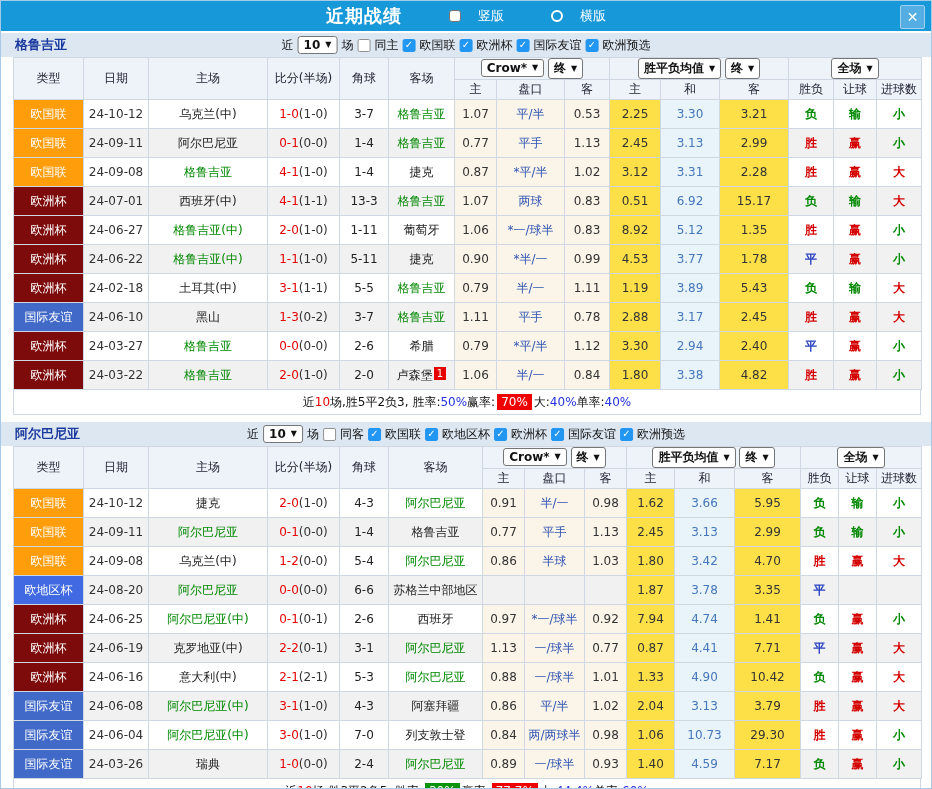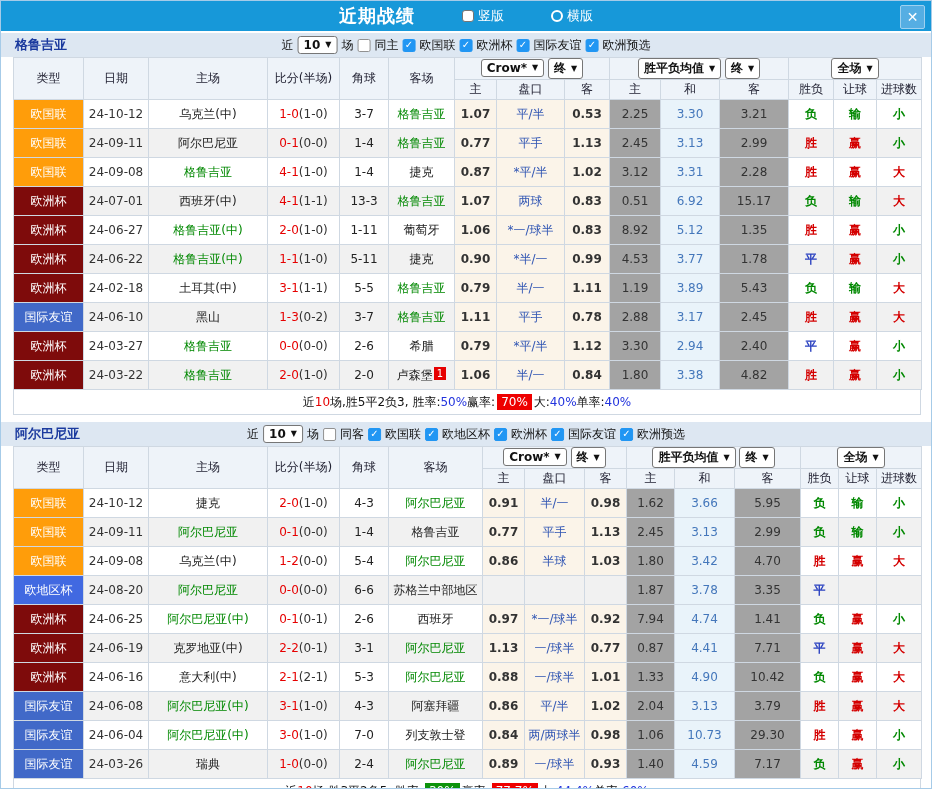--- a/index.html
+++ b/index.html
@@ -1,21 +1,21 @@
 <!DOCTYPE html>
 <html><head>
 <meta charset="utf-8">
 <style>
   html,body{margin:0;padding:0;background:#cfe2f3;font-family:"DejaVu Sans",sans-serif;}
   .window{width:932px;height:789px;background:#fff;border:1px solid #a6cbe8;box-sizing:border-box;overflow:hidden;}
 
   
   .titlebar{height:30px;background:#1798d9;position:relative;display:flex;align-items:center;justify-content:center;gap:7px;}
   .title{color:#fff;font-size:18px;font-weight:bold;letter-spacing:1px;}
-  .ropt{display:inline-flex;align-items:center;gap:4px;color:#fff;font-size:13px;padding-left:40px;}
+  .ropt{display:inline-flex;align-items:center;gap:17px;color:#fff;font-size:13px;padding-left:40px;}
   .radio{width:12px;height:12px;border-radius:50%;box-sizing:border-box;display:inline-block;}
   .radio.sel{background:#fff;}
   .radio.unsel{border:2px solid #fff;}
   .close{position:absolute;right:6px;top:4px;width:23px;height:22px;background:#55aee3;border:1px solid #9ed1f0;border-radius:2px;color:#fff;font-weight:bold;font-size:14px;display:flex;align-items:center;justify-content:center;cursor:pointer;}
 
   
   .sechead{height:26px;background:#dde7f2;border-top:2px solid #fff;display:flex;align-items:center;position:relative;padding:0 14px;box-sizing:border-box;}
   .teamname{color:#1b3a9e;font-weight:bold;font-size:13px;}
   .filters{position:absolute;left:50%;transform:translateX(-50%);display:flex;align-items:center;gap:3px;font-size:12px;color:#111;white-space:nowrap;}
   .flabel{margin:0 1px;}
@@ -30,23 +30,23 @@
   th,td{border:1px solid #cfd8e2;text-align:center;overflow:hidden;white-space:nowrap;padding:0;}
   thead th{background:#eef3f9;font-weight:normal;font-size:12px;color:#223;height:19px;}
   thead tr.ctrl th{height:21px;}
   tbody td{height:28px;font-size:12px;color:#222;}
   tr.alt td.pz{background:#f1f1f1;}
   td.badge{color:#fff;font-size:12px;}
   .team{color:#222;} .team.hl{color:#008800;}
   .ft{color:#e60000;} .ht{color:#333;}
   td.date{color:#333;}
   td.cream{background:#fbf4e9;}
-  td.onum{color:#333;font-weight:bold;}
+  td.onum{color:#333;}
   td.hcp{background:#fbf4e9;color:#3055b3;}
-  td.bluet{background:#a3a3a3;color:#333;}
+  td.bluet{background:#fde047;color:#333;}
   td.adraw{background:#e9f3fa;color:#4477bb;}
   td.bold{font-weight:bold;}
   .rcard{display:inline-block;background:#e60000;color:#fff;font-size:10px;padding:0 3px;margin-left:1px;line-height:13px;vertical-align:top;}
 
   
   .summary{width:908px;margin-left:12px;border:1px solid #cfd8e2;border-top:none;height:25px;display:flex;align-items:center;justify-content:center;font-size:12px;color:#111;box-sizing:border-box;background:#fff;}
   .summary .tag{color:#fff;padding:1px 4px;margin:0 2px;}
   .gap{height:5px;background:#fff;}
 </style>
 </head>

